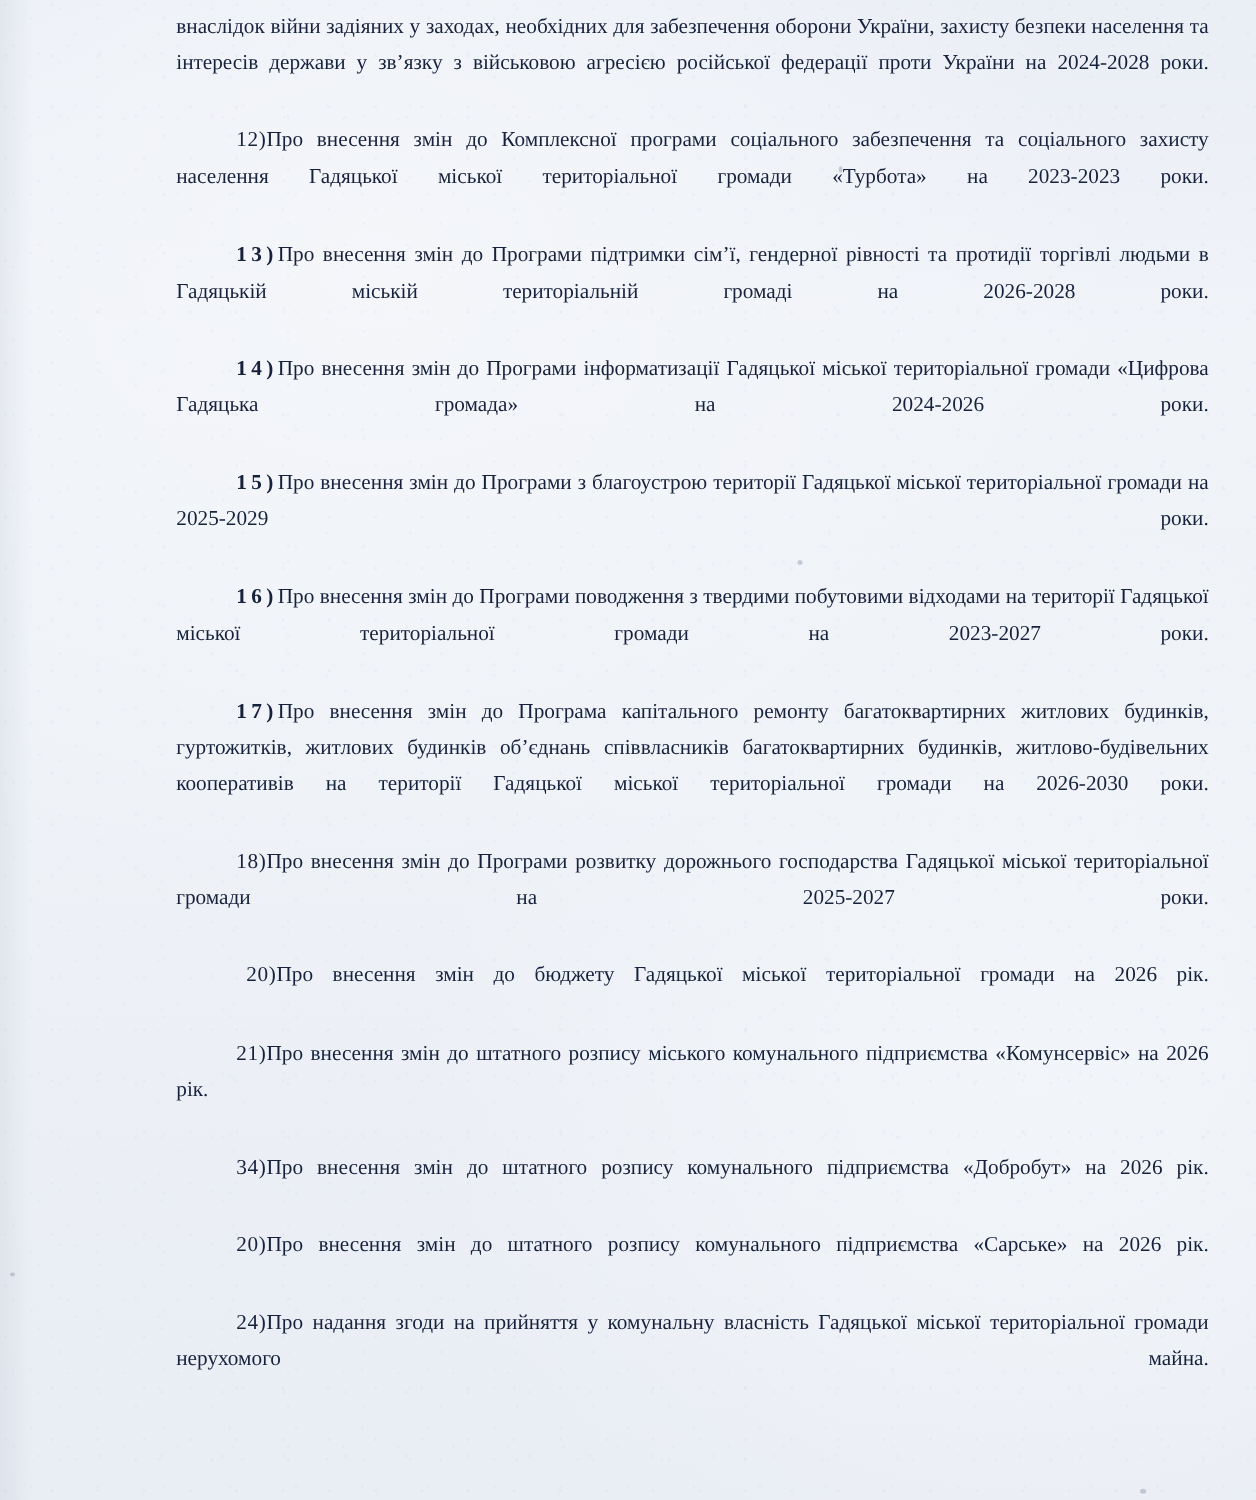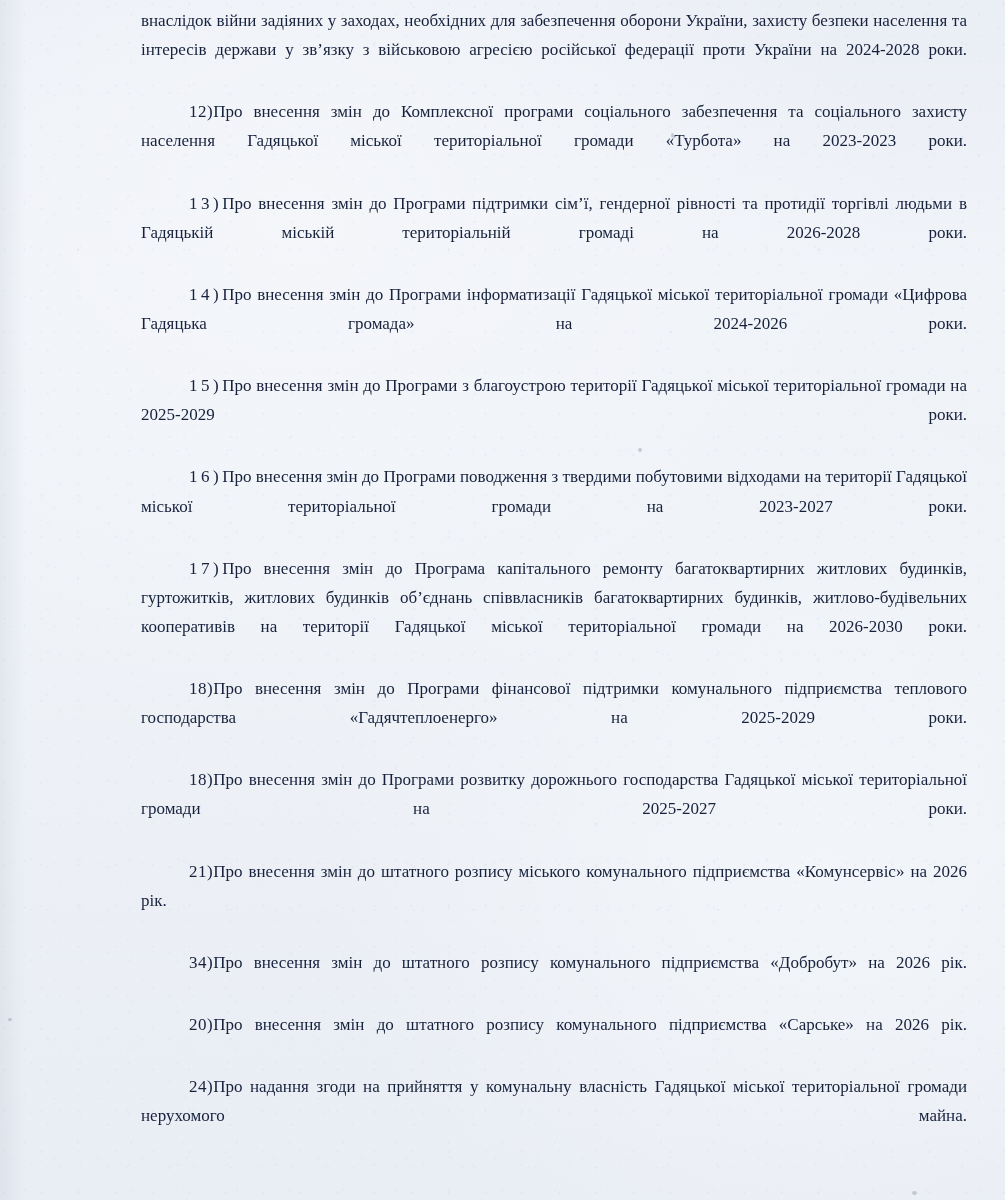--- a/index.html
+++ b/index.html
@@ -85,21 +85,21 @@
   p.flow {
     text-indent: 0;
   }
   
   p.item-inset {
     padding-left: 8px;
   }
 
   
   .num-gap-sm { letter-spacing: .5px; }
-  .num-gap-md { letter-spacing: 3.5px; }
+  .num-gap-md { letter-spacing: 3.5px; font-weight: bold; }
 
   
   .speck {
     position: absolute;
     background: rgba(105,120,148,.33);
     border-radius: 50%;
     pointer-events: none;
     z-index: 3;
   }
 </style>
@@ -117,24 +117,24 @@
     <p class="para item"><span class="num-gap-md">13)</span><span>Про внесення змін до Програми підтримки сім’ї, гендерної рівності та протидії торгівлі людьми в Гадяцькій міській територіальній громаді на 2026-2028 роки.</span></p>
 
     <p class="para item"><span class="num-gap-md">14)</span><span>Про внесення змін до Програми інформатизації Гадяцької міської територіальної громади «Цифрова Гадяцька громада» на 2024-2026 роки.</span></p>
 
     <p class="para item"><span class="num-gap-md">15)</span><span>Про внесення змін до Програми з благоустрою території Гадяцької міської територіальної громади на 2025-2029 роки.</span></p>
 
     <p class="para item"><span class="num-gap-md">16)</span><span>Про внесення змін до Програми поводження з твердими побутовими відходами на території Гадяцької міської територіальної громади на 2023-2027 роки.</span></p>
 
     <p class="para item"><span class="num-gap-md">17)</span><span>Про внесення змін до Програма капітального ремонту багатоквартирних житлових будинків, гуртожитків, житлових будинків об’єднань співвласників багатоквартирних будинків, житлово-будівельних кооперативів на території Гадяцької міської територіальної громади на 2026-2030 роки.</span></p>
 
-    <p class="para item"><span class="num-gap-sm">18)</span><span>Про внесення змін до Програми фінансової підтримки комунального підприємства теплового господарства «Гадячтеплоенерго» на 2025-2029 роки.</span></p>
 
     <p class="para item"><span class="num-gap-sm">18)</span><span>Про внесення змін до Програми розвитку дорожнього господарства Гадяцької міської територіальної громади на 2025-2027 роки.</span></p>
 
+    <p class="para item item-inset"><span class="num-gap-sm">20)</span><span>Про внесення змін до бюджету Гадяцької міської територіальної громади на 2026 рік.</span></p>
 
     <p class="para item"><span class="num-gap-sm">21)</span><span>Про внесення змін до штатного розпису міського комунального підприємства «Комунсервіс» на 2026 рік.</span></p>
 
     <p class="para item"><span class="num-gap-sm">34)</span><span>Про внесення змін до штатного розпису комунального підприємства «Добробут» на 2026 рік.</span></p>
 
     <p class="para item"><span class="num-gap-sm">20)</span><span>Про внесення змін до штатного розпису комунального підприємства «Сарське» на 2026 рік.</span></p>
 
     <p class="para item"><span class="num-gap-sm">24)</span><span>Про надання згоди на прийняття у комунальну власність Гадяцької міської територіальної громади нерухомого майна.</span></p>
 
   </div>

